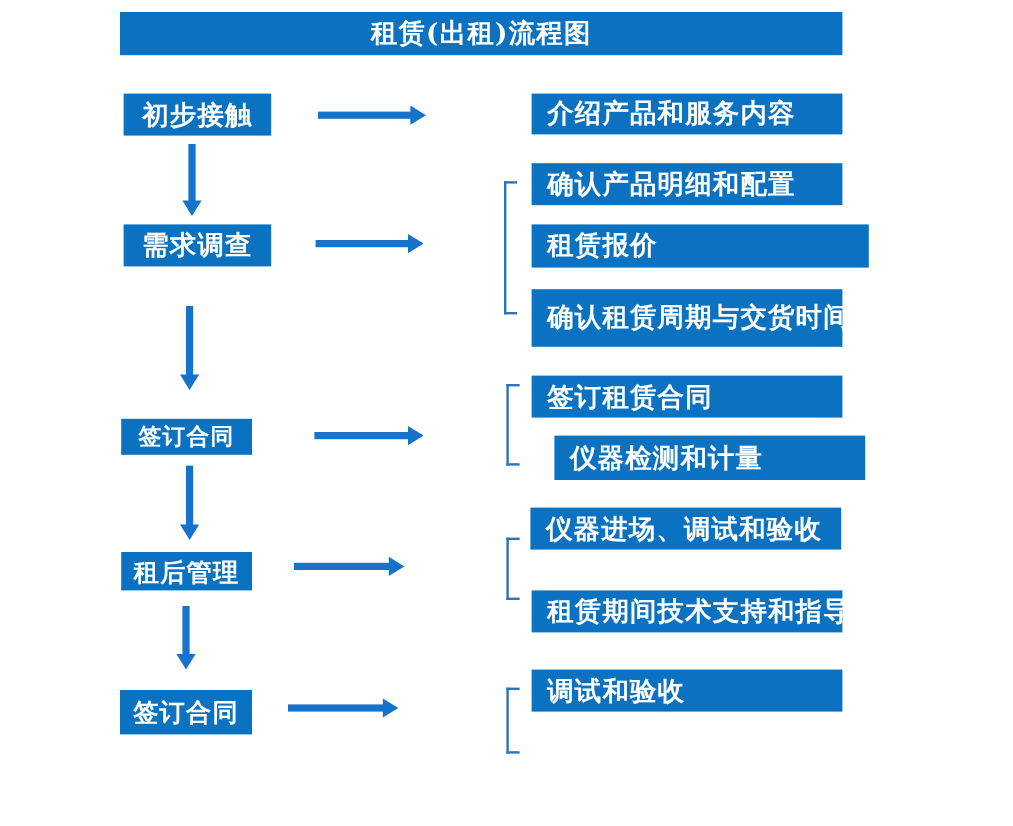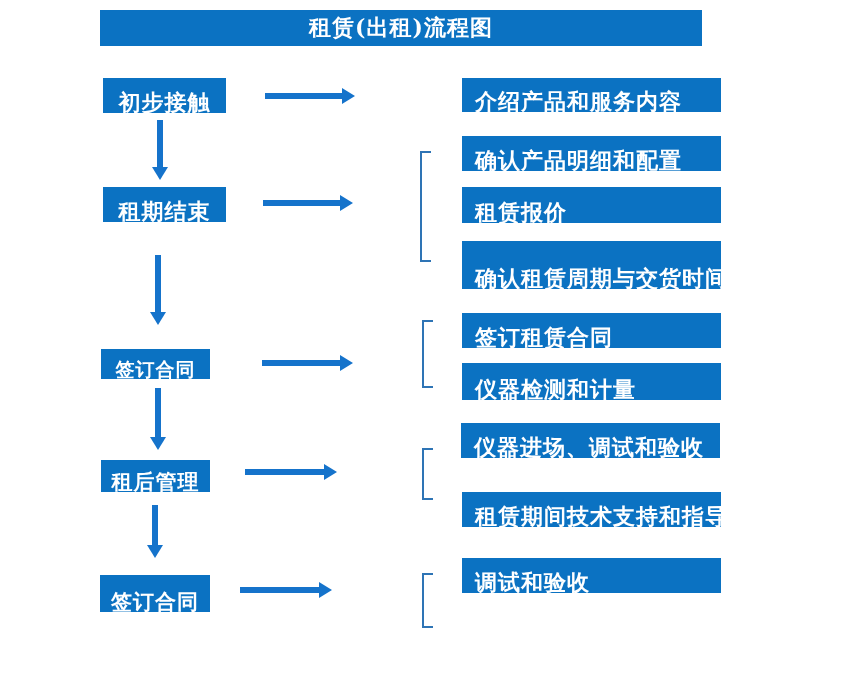--- a/index.html
+++ b/index.html
@@ -5,29 +5,29 @@
   html,body{margin:0;padding:0;background:#ffffff;}
   body{font-family:"DejaVu Serif","Liberation Serif",serif;}
   .canvas{position:relative;width:844px;height:688px;background:#ffffff;overflow:hidden;}
 
   .box{
     position:absolute;
     background:#0b72c2;
     color:#ffffff;
     font-weight:bold;
     display:flex;
-    align-items:flex-end;
+    align-items:center;
     box-sizing:border-box;
     font-size:22px;
     letter-spacing:1px;
     line-height:1;
     white-space:nowrap;
   }
   .box.center{justify-content:center;}
-  .box.lead{padding-left:13px;justify-content:flex-start;margin-left:19px;}
+  .box.lead{padding-left:13px;justify-content:flex-start;}
   .title-bar{
     position:absolute;
     background:#0b72c2;
     color:#ffffff;
     font-weight:bold;
     font-size:22px;
     display:flex;
     align-items:center;
     justify-content:center;
     letter-spacing:1px;
@@ -62,21 +62,21 @@
 <div class="canvas">
 
   <div class="title-bar" style="left:100px;top:10px;width:602px;height:36px">
     <span>租赁(出租)流程图</span>
   </div>
 
   <div class="box center" style="left:103px;top:78px;width:123px;height:35px">
     <span>初步接触</span>
   </div>
   <div class="box center" style="left:103px;top:187px;width:123px;height:35px">
-    <span>租期结束</span>
+    <span>需求调查</span>
   </div>
   <div class="box center" style="left:101px;top:349px;width:109px;height:30px;font-size:19px">
     <span>签订合同</span>
   </div>
   <div class="box center" style="left:101px;top:460px;width:109px;height:32px;font-size:21px">
     <span>租后管理</span>
   </div>
   <div class="box center" style="left:100px;top:575px;width:110px;height:37px;font-size:21px">
     <span>签订合同</span>
   </div>
@@ -124,31 +124,31 @@
   <div class="bracket" style="left:422px;top:448px;height:52px"></div>
   <div class="bracket" style="left:422px;top:573px;height:55px"></div>
 
   <div class="box lead" style="left:443px;top:78px;width:259px;height:34px">
     <span>介绍产品和服务内容</span>
   </div>
 
   <div class="box lead" style="left:443px;top:136px;width:259px;height:35px">
     <span>确认产品明细和配置</span>
   </div>
-  <div class="box lead" style="left:443px;top:187px;width:259px;height:36px">
+  <div class="box lead" style="left:443px;top:187px;width:281px;height:36px">
     <span>租赁报价</span>
   </div>
   <div class="box lead" style="left:443px;top:241px;width:259px;height:48px">
     <span>确认租赁周期与交货时间</span>
   </div>
 
   <div class="box lead" style="left:443px;top:313px;width:259px;height:35px">
     <span>签订租赁合同</span>
   </div>
-  <div class="box lead" style="left:443px;top:363px;width:259px;height:37px">
+  <div class="box lead" style="left:462px;top:363px;width:259px;height:37px">
     <span>仪器检测和计量</span>
   </div>
 
   <div class="box lead" style="left:442px;top:423px;width:259px;height:35px">
     <span>仪器进场、调试和验收</span>
   </div>
   <div class="box lead" style="left:443px;top:492px;width:259px;height:35px">
     <span>租赁期间技术支持和指导</span>
   </div>
 

